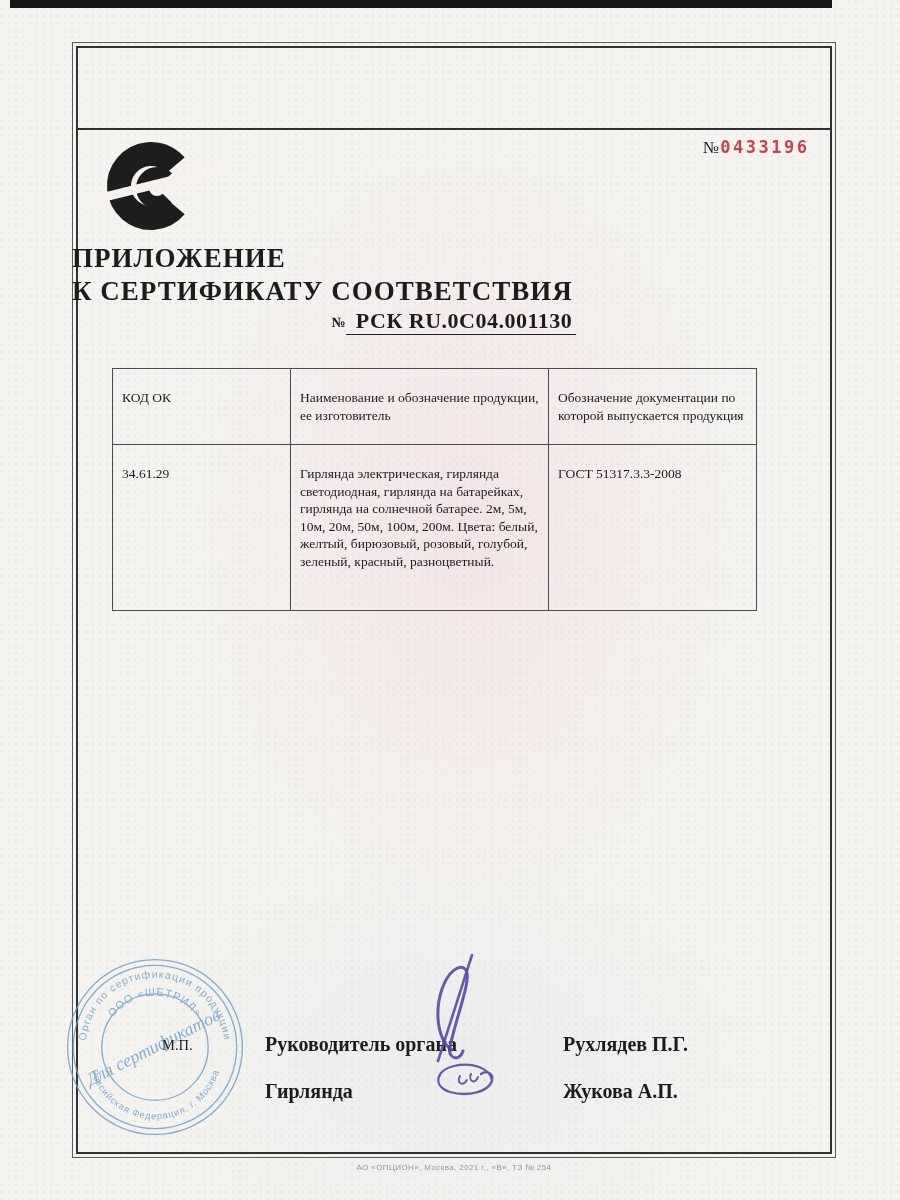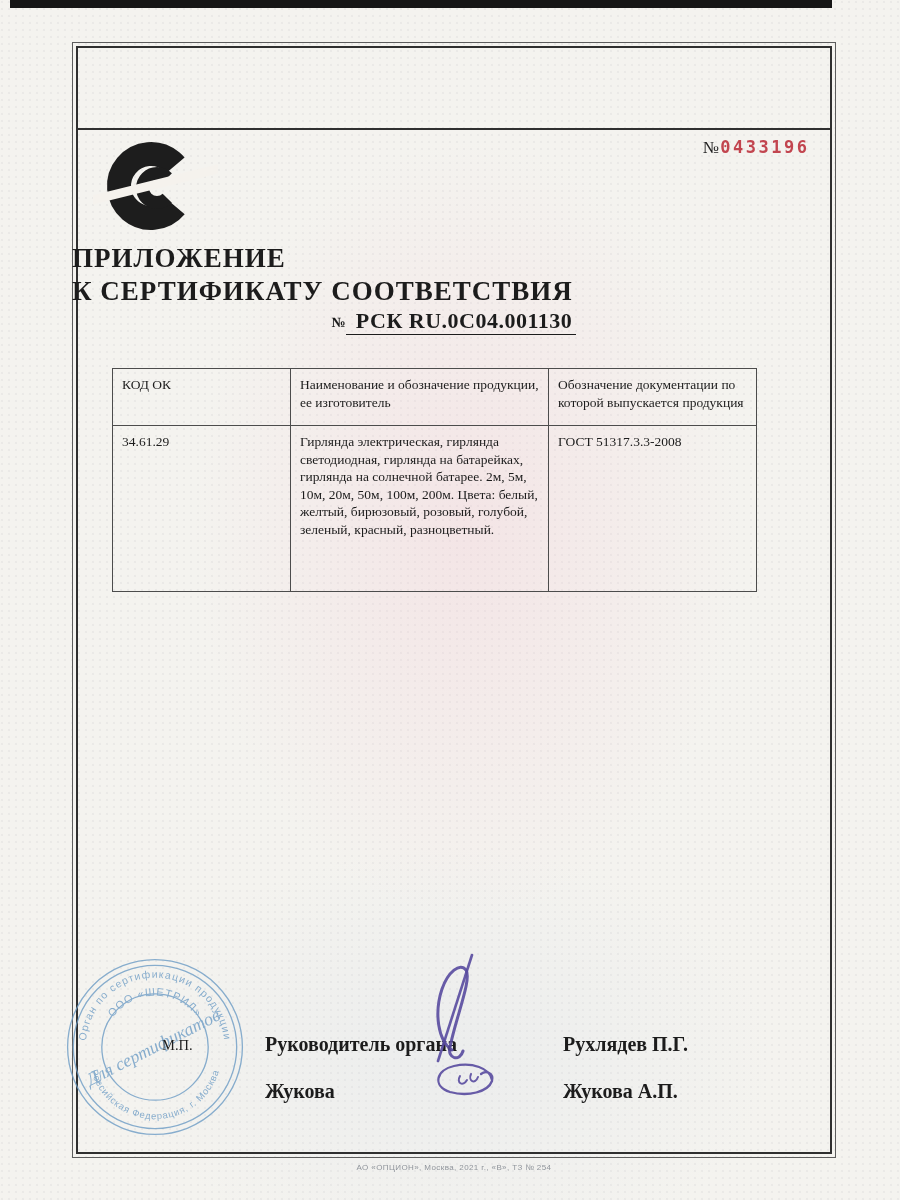--- a/index.html
+++ b/index.html
@@ -35,21 +35,21 @@
   .cert-number .cert-val {
     font-weight:bold; font-size:22px; letter-spacing:0.5px;
     border-bottom:1.6px solid #1c1c1c; padding:0 4px 1px 10px;
   }
   table.product-table {
     position:absolute; left:112px; top:368px; width:644px;
     border-collapse:collapse; table-layout:fixed;
   }
   .product-table th, .product-table td {
     border:1.4px solid #4c4c4c; font-weight:normal; text-align:left;
-    vertical-align:top; padding:7px 9px; font-size:13.5px; line-height:17.5px;
+    vertical-align:top; padding:20px 9px; font-size:13.5px; line-height:17.5px;
   }
   .col-1 { width:178px; } .col-2 { width:258px; } .col-3 { width:208px; }
   .row-head { height:57px; } .row-body { height:166px; }
   .sig-label { position:absolute; font-weight:bold; font-size:20px; white-space:nowrap; }
   .mp-label { position:absolute; left:162px; top:1037px; font-size:14.5px; color:#1d1d1d; z-index:3; }
   .stamp { position:absolute; left:60px; top:952px; opacity:0.8; z-index:2; }
   .signatures { position:absolute; left:390px; top:945px; z-index:2; }
   .footer-line {
     position:absolute; left:72px; top:1163px; width:764px; text-align:center;
     font-family:"Liberation Sans", sans-serif; font-size:8px; color:#8f949b; letter-spacing:0.4px;
@@ -128,21 +128,21 @@
     <text font-size="10" letter-spacing="0.8" font-family="Liberation Sans, sans-serif">
       <textPath href="#arcBot" startOffset="50%" text-anchor="middle">Российская Федерация, г. Москва</textPath>
     </text>
     <text x="100" y="106" text-anchor="middle" font-size="19" font-style="italic" font-family="Liberation Serif, serif" transform="rotate(-27 100 104)">Для сертификатов</text>
   </svg>
 
   <div class="mp-label">М.П.</div>
 
   <div class="sig-label" style="left:265px; top:1033px;">Руководитель органа</div>
   <div class="sig-label" style="left:563px; top:1033px;text-align:center;">Рухлядев П.Г.</div>
-  <div class="sig-label" style="left:265px; top:1080px;">Жукова</div>
+  <div class="sig-label" style="left:265px; top:1080px;">Гирлянда</div>
   <div class="sig-label" style="left:563px; top:1080px;">Жукова А.П.</div>
 
   <svg class="signatures" width="170" height="170" viewBox="0 0 170 170">
     <g>
       <path stroke-width="3" d="M 62,105 C 48,96 44,68 52,44 C 58,27 70,17 76,25 C 82,34 66,72 60,102 C 57,114 70,117 73,106"></path>
       <path stroke-width="2.6" d="M 82,10 L 48,116"></path>
     </g>
     <g>
       <path stroke-width="2.3" d="M 102,135 C 100,123 82,117 64,121 C 46,125 42,141 60,147 C 78,152 98,147 102,136 C 104,128 96,125 91,129"></path>
       <path stroke-width="2" d="M 70,131 C 66,138 73,142 77,135"></path>

